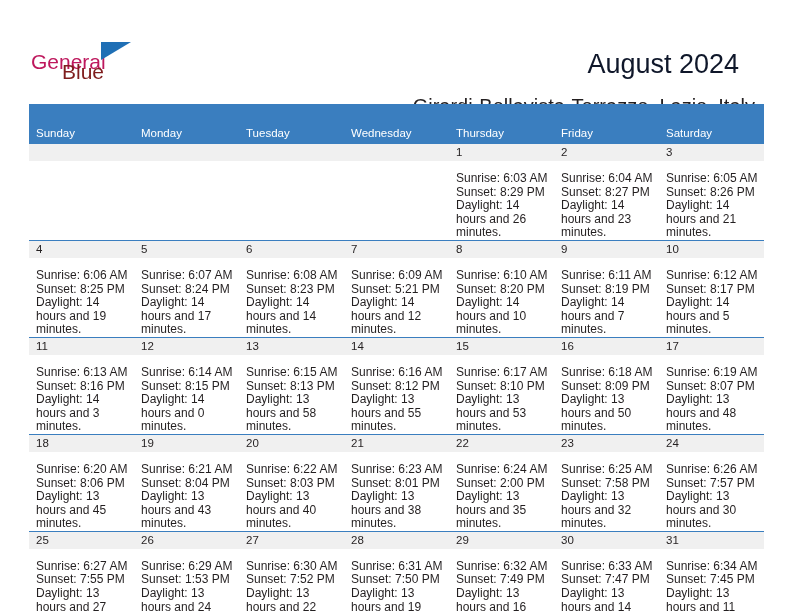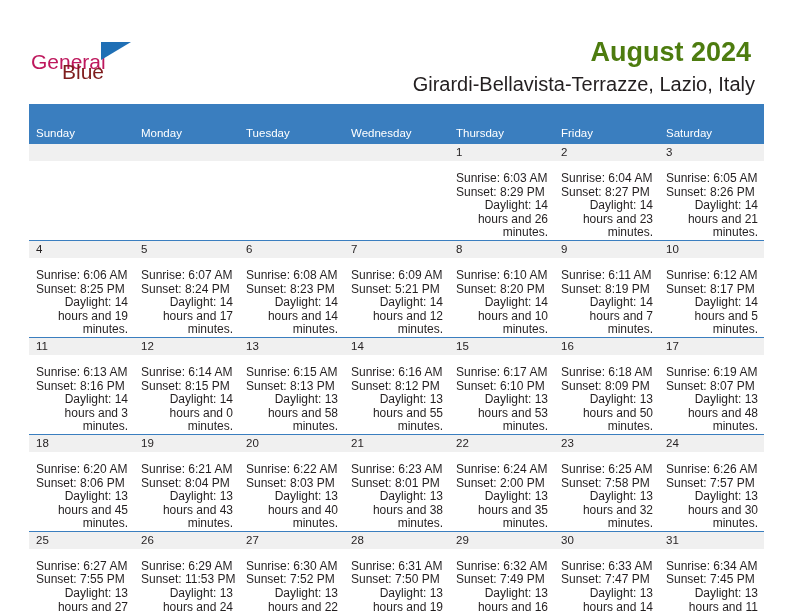--- a/index.html
+++ b/index.html
@@ -66,25 +66,25 @@
   }
 
   .title-block {
     position: absolute;
     right: 37px;
     top: 32px;
     text-align: right;
   }
   .cal-title {
     font-size: 27px;
-    color: #4d7c0f;
+    color: #0f172a;
     line-height: 32px;
     white-space: nowrap;
-    font-weight: bold;
-    margin: 4px;
+    font-weight: normal;
+    margin: 16px;
   }
   .cal-subtitle {
     font-size: 20px;
     color: #231f20;
     line-height: 20px;
     margin-top: 6px;
     white-space: nowrap;
   }
 
   
@@ -140,21 +140,20 @@
     padding: 11px 6px 0 7px;
     font-size: 12px;
     line-height: 13.6px;
     color: #231f20;
   }
   .info div {
     white-space: nowrap;
   }
   .info .wrapline {
     white-space: normal;
-    text-align: right;
   }
 </style>
 </head>
 <body>
 
 <div class="page">
 
   <div class="masthead">
 
     <div class="logo">
@@ -310,21 +309,21 @@
               <div class="info">
                 <div>Sunrise: 6:16 AM</div>
                 <div>Sunset: 8:12 PM</div>
                 <div class="wrapline">Daylight: 13 hours and 55 minutes.</div>
               </div>
             </td>
             <td class="daycell">
               <div class="datestrip">15</div>
               <div class="info">
                 <div>Sunrise: 6:17 AM</div>
-                <div>Sunset: 6:10 PM</div>
+                <div>Sunset: 8:10 PM</div>
                 <div class="wrapline">Daylight: 13 hours and 53 minutes.</div>
               </div>
             </td>
             <td class="daycell">
               <div class="datestrip">16</div>
               <div class="info">
                 <div>Sunrise: 6:18 AM</div>
                 <div>Sunset: 8:09 PM</div>
                 <div class="wrapline">Daylight: 13 hours and 50 minutes.</div>
               </div>
@@ -402,21 +401,21 @@
               <div class="info">
                 <div>Sunrise: 6:27 AM</div>
                 <div>Sunset: 7:55 PM</div>
                 <div class="wrapline">Daylight: 13 hours and 27 minutes.</div>
               </div>
             </td>
             <td class="daycell">
               <div class="datestrip">26</div>
               <div class="info">
                 <div>Sunrise: 6:29 AM</div>
-                <div>Sunset: 11:53 PM</div>
+                <div>Sunset: 1:53 PM</div>
                 <div class="wrapline">Daylight: 13 hours and 24 minutes.</div>
               </div>
             </td>
             <td class="daycell">
               <div class="datestrip">27</div>
               <div class="info">
                 <div>Sunrise: 6:30 AM</div>
                 <div>Sunset: 7:52 PM</div>
                 <div class="wrapline">Daylight: 13 hours and 22 minutes.</div>
               </div>

